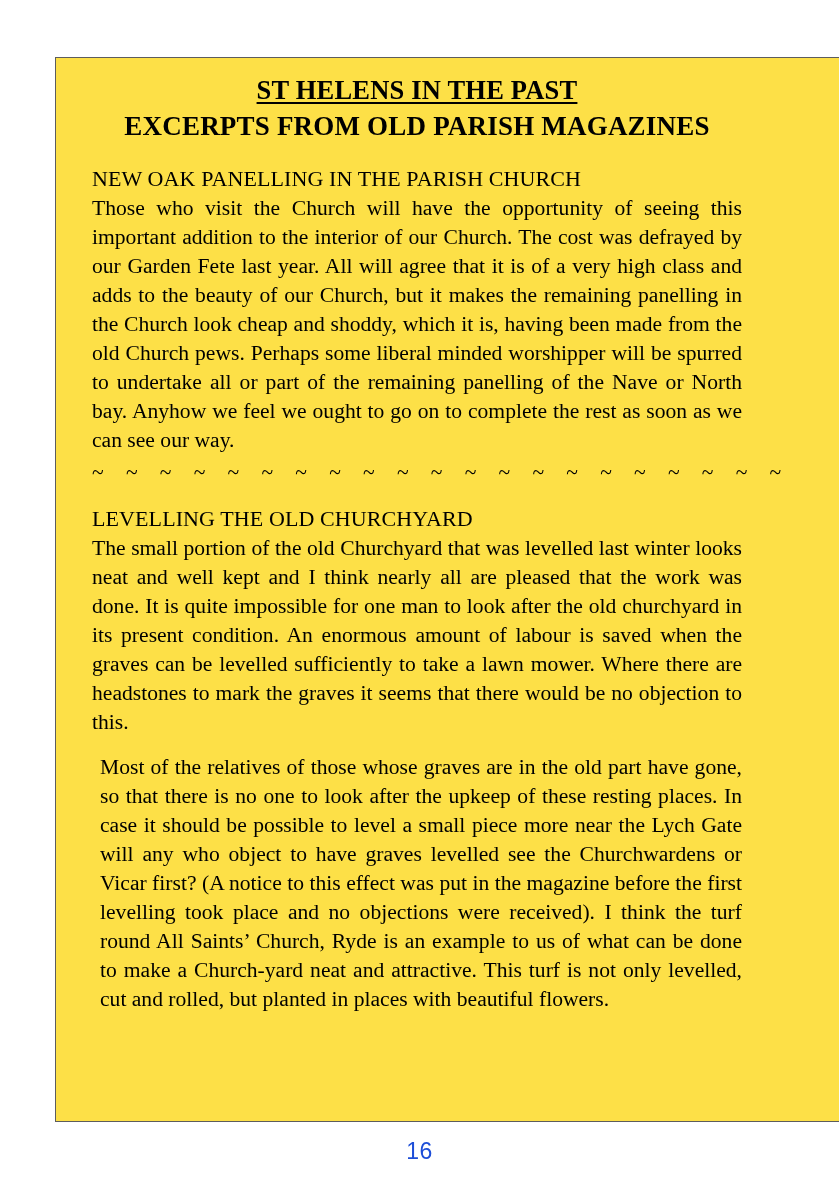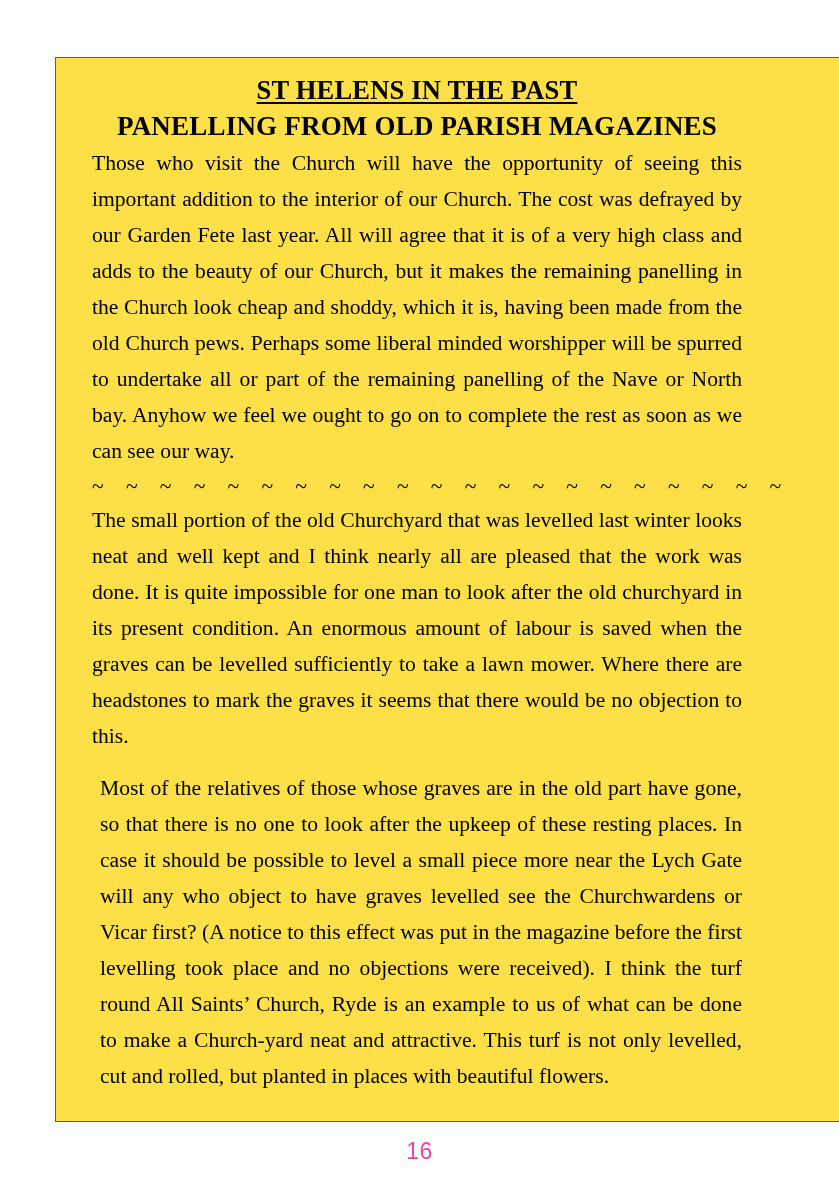--- a/index.html
+++ b/index.html
@@ -67,21 +67,21 @@
     font-size: 22px;
     font-weight: normal;
     margin-top: 20px;
     letter-spacing: 0.1px;
     line-height: 1.25;
   }
 
   
   .body-para {
     font-size: 21.6px;
-    line-height: 36px;
+    line-height: 29px;
     text-align: justify;
     text-justify: inter-word;
     margin: 0;
     hyphens: none;
   }
   .body-para + .body-para {
     margin-top: 16px;
     margin-left: 8px;
   }
   .section-heading + .body-para {
@@ -100,43 +100,45 @@
 
   
   #folio {
     position: absolute;
     top: 1138px;
     left: 0;
     width: 839px;
     text-align: center;
     font-family: "Liberation Sans", "DejaVu Sans", sans-serif;
     font-size: 23px;
-    color: #ec4899;
+    color: #1d4ed8;
     letter-spacing: 0.5px;
   }
 </style>
 </head>
 <body>
 
 <div id="page-frame">
   <div id="page-inner">
 
     <div class="masthead">
       <span class="masthead-line1">ST HELENS IN THE PAST</span>
-      <span class="masthead-line2">PANELLING FROM OLD PARISH MAGAZINES</span>
+      <span class="masthead-line2">EXCERPTS FROM OLD PARISH MAGAZINES</span>
     </div>
 
 
     <div>
+      <div class="section-heading">NEW OAK PANELLING IN THE PARISH CHURCH</div>
       <p class="body-para">Those who visit the Church will have the opportunity of seeing this important addition to the interior of our Church. The cost was defrayed by our Garden Fete last year. All will agree that it is of a very high class and adds to the beauty of our Church, but it makes the remaining panelling in the Church look cheap and shoddy, which it is, having been made from the old Church pews. Perhaps some liberal minded worshipper will be spurred to undertake all or part of the remaining panelling of the Nave or North bay. Anyhow we feel we ought to go on to complete the rest as soon as we can see our way.</p>
     </div>
 
     <div class="tilde-rule">~ ~ ~ ~ ~ ~ ~ ~ ~ ~ ~ ~ ~ ~ ~ ~ ~ ~ ~ ~ ~</div>
 
     <div>
+      <div class="section-heading">LEVELLING THE OLD CHURCHYARD</div>
       <p class="body-para">The small portion of the old Churchyard that was levelled last winter looks neat and well kept and I think nearly all are pleased that the work was done. It is quite impossible for one man to look after the old churchyard in its present condition. An enormous amount of labour is saved when the graves can be levelled sufficiently to take a lawn mower. Where there are headstones to mark the graves it seems that there would be no objection to this.</p>
       <p class="body-para">Most of the relatives of those whose graves are in the old part have gone, so that there is no one to look after the upkeep of these resting places. In case it should be possible to level a small piece more near the Lych Gate will any who object to have graves levelled see the Churchwardens or Vicar first? (A notice to this effect was put in the magazine before the first levelling took place and no objections were received). I think the turf round All Saints’ Church, Ryde is an example to us of what can be done to make a Church-yard neat and attractive. This turf is not only levelled, cut and rolled, but planted in places with beautiful flowers.</p>
     </div>
 
   </div>
 </div>
 
 <div id="folio">16</div>
 
 </body></html>

